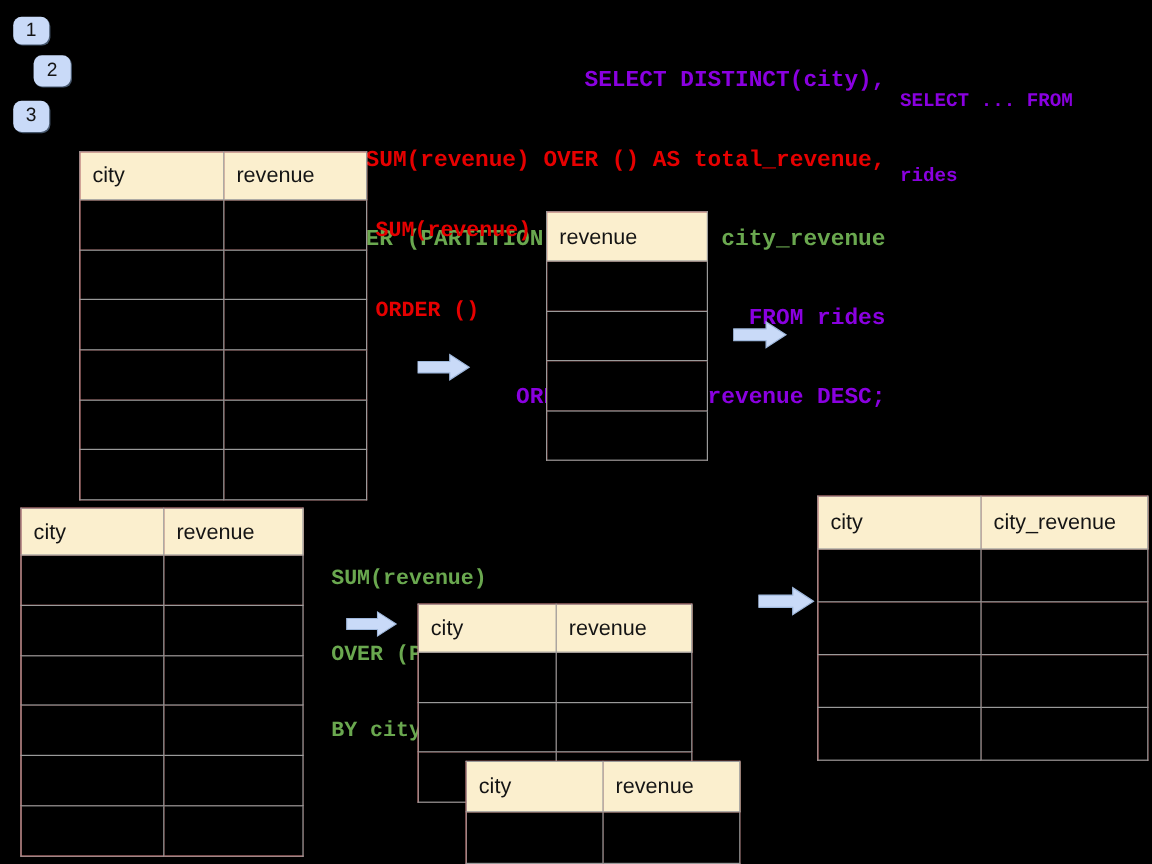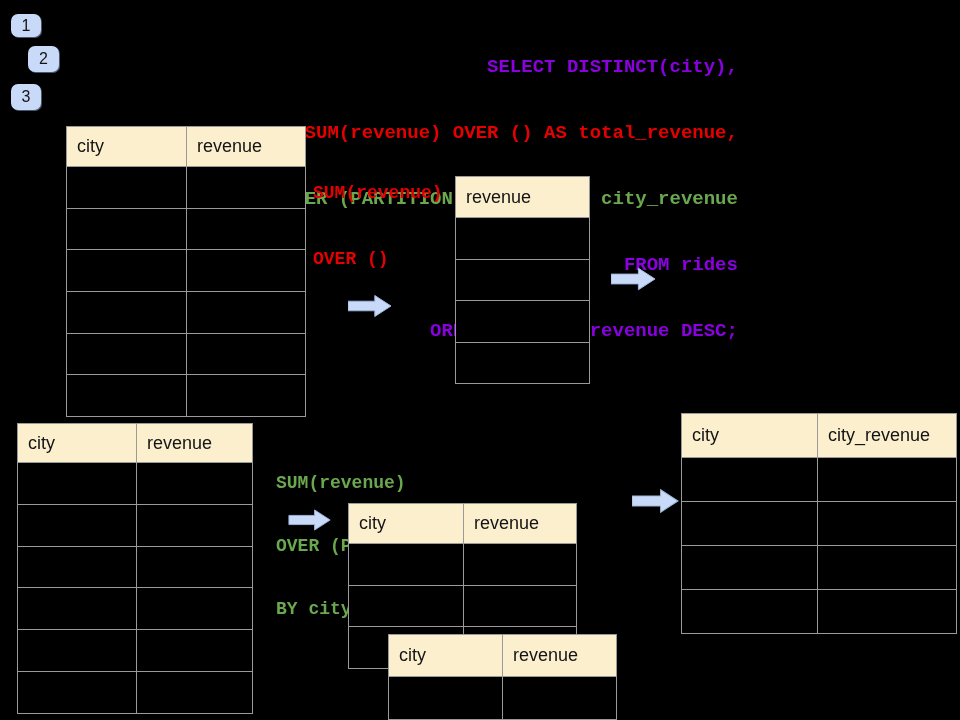--- a/index.html
+++ b/index.html
@@ -53,25 +53,27 @@
 
   <div class="code main-code">
     <div class="c-purple">SELECT DISTINCT(city),</div>
     <div class="c-red">    SUM(revenue) OVER () AS total_revenue,</div>
     <div class="c-green">    SUM(revenue) OVER (PARTITION BY city) as city_revenue</div>
     <div class="c-purple">  FROM rides</div>
     <div class="c-purple">  ORDER by city_revenue DESC;</div>
   </div>
 
   <div class="code side-code">
+    <div class="c-purple">SELECT ... FROM</div>
+    <div class="c-purple">rides</div>
   </div>
 
   <div class="code total-label">
     <div class="c-red">SUM(revenue)</div>
-    <div class="c-red">OVER ()</div>
+    <div class="c-red">ORDER ()</div>
   </div>
 
   <div class="code part-label">
     <div class="c-green">SUM(revenue)</div>
     <div class="c-green">OVER (PARTITION</div>
     <div class="c-green">BY city)</div>
   </div>
 
   <table class="tbl" style="left:66px;top:126px;width:240px;">
     <colgroup>

